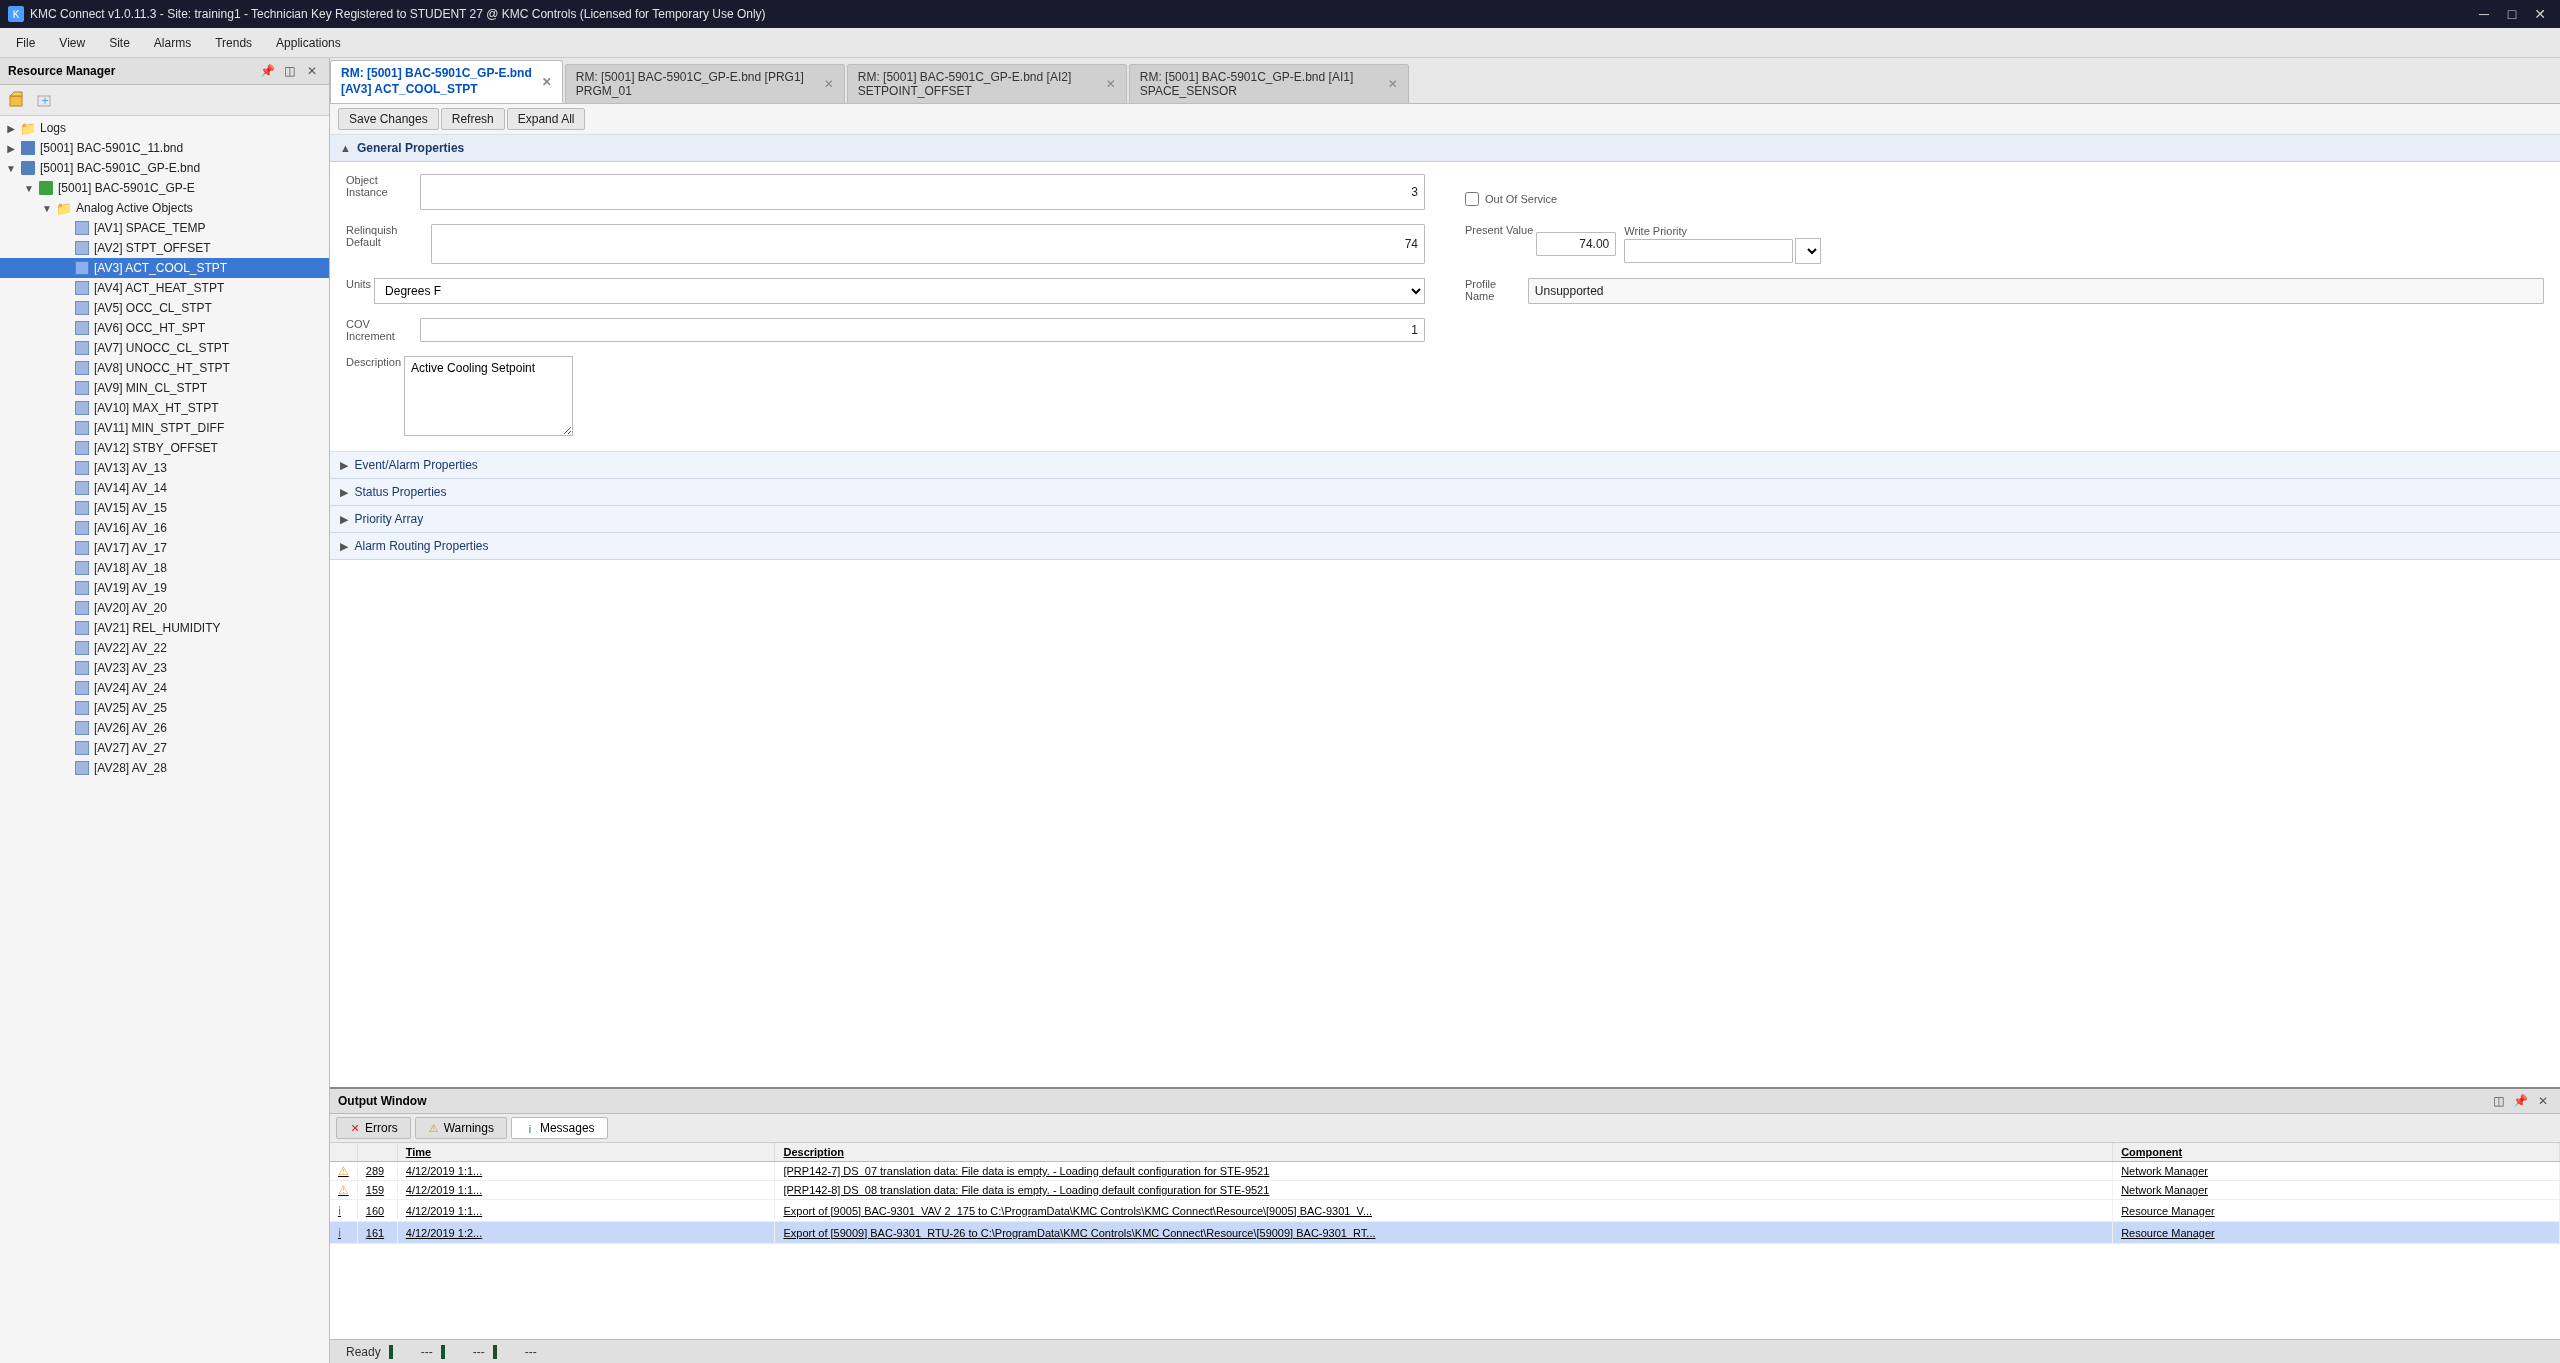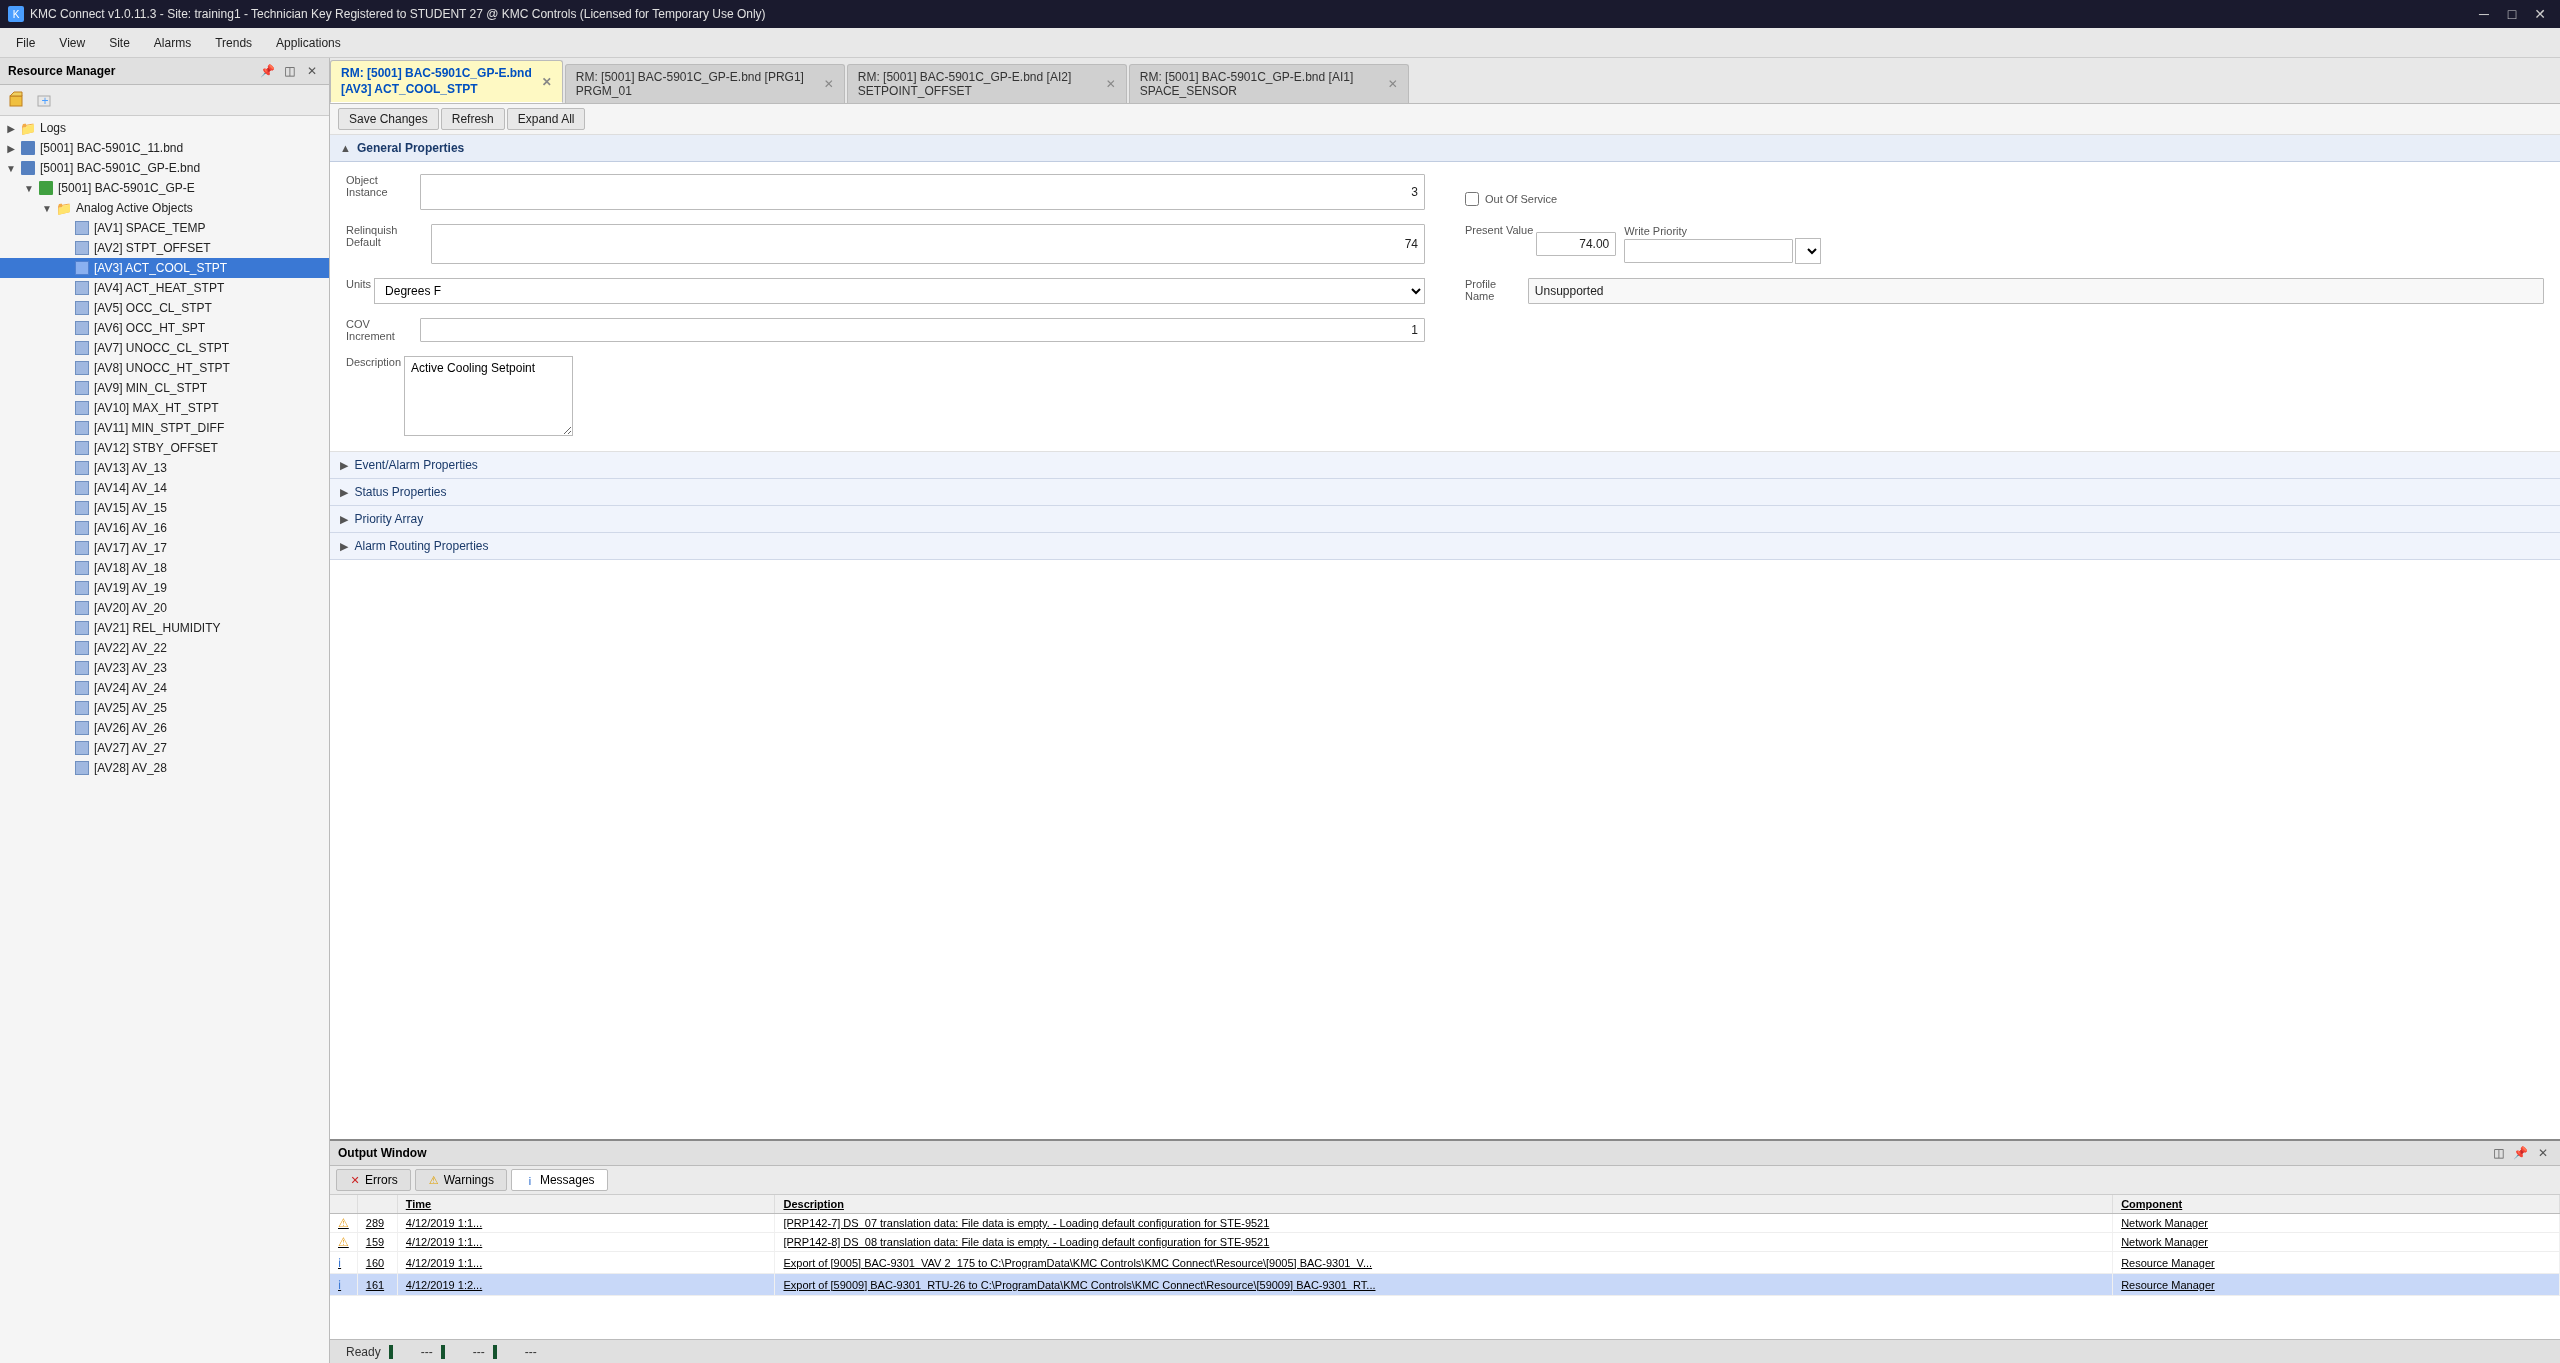--- a/index.html
+++ b/index.html
@@ -121,21 +121,21 @@
       border-bottom: none;
       border-radius: 3px 3px 0 0;
       cursor: pointer;
       margin-right: 2px;
       font-size: 11px;
       max-width: 280px;
       gap: 6px;
       color: #333;
     }
     .tab.active {
-      background: #fef9c3;
+      background: #ffffff;
       border-bottom: 1px solid white;
       color: #0050c0;
       font-weight: bold;
       z-index: 1;
     }
     .tab-close { color: #888; cursor: pointer; font-size: 12px; margin-left: 4px; }
 
     
     .content-toolbar {
       padding: 4px 8px;
@@ -218,21 +218,21 @@
       border-bottom: 1px solid #d0d8e8;
       cursor: pointer;
       color: #1a3a6a;
       font-size: 13px;
       gap: 6px;
     }
     .collapsed-section .chevron { font-size: 11px; color: #555; }
 
     
     .output-window {
-      height: 200px;
+      height: 252px;
       border-top: 2px solid #888;
       display: flex;
       flex-direction: column;
       background: white;
       flex-shrink: 0;
     }
     .output-header {
       background: #e0e0e0;
       padding: 3px 8px;
       display: flex;

